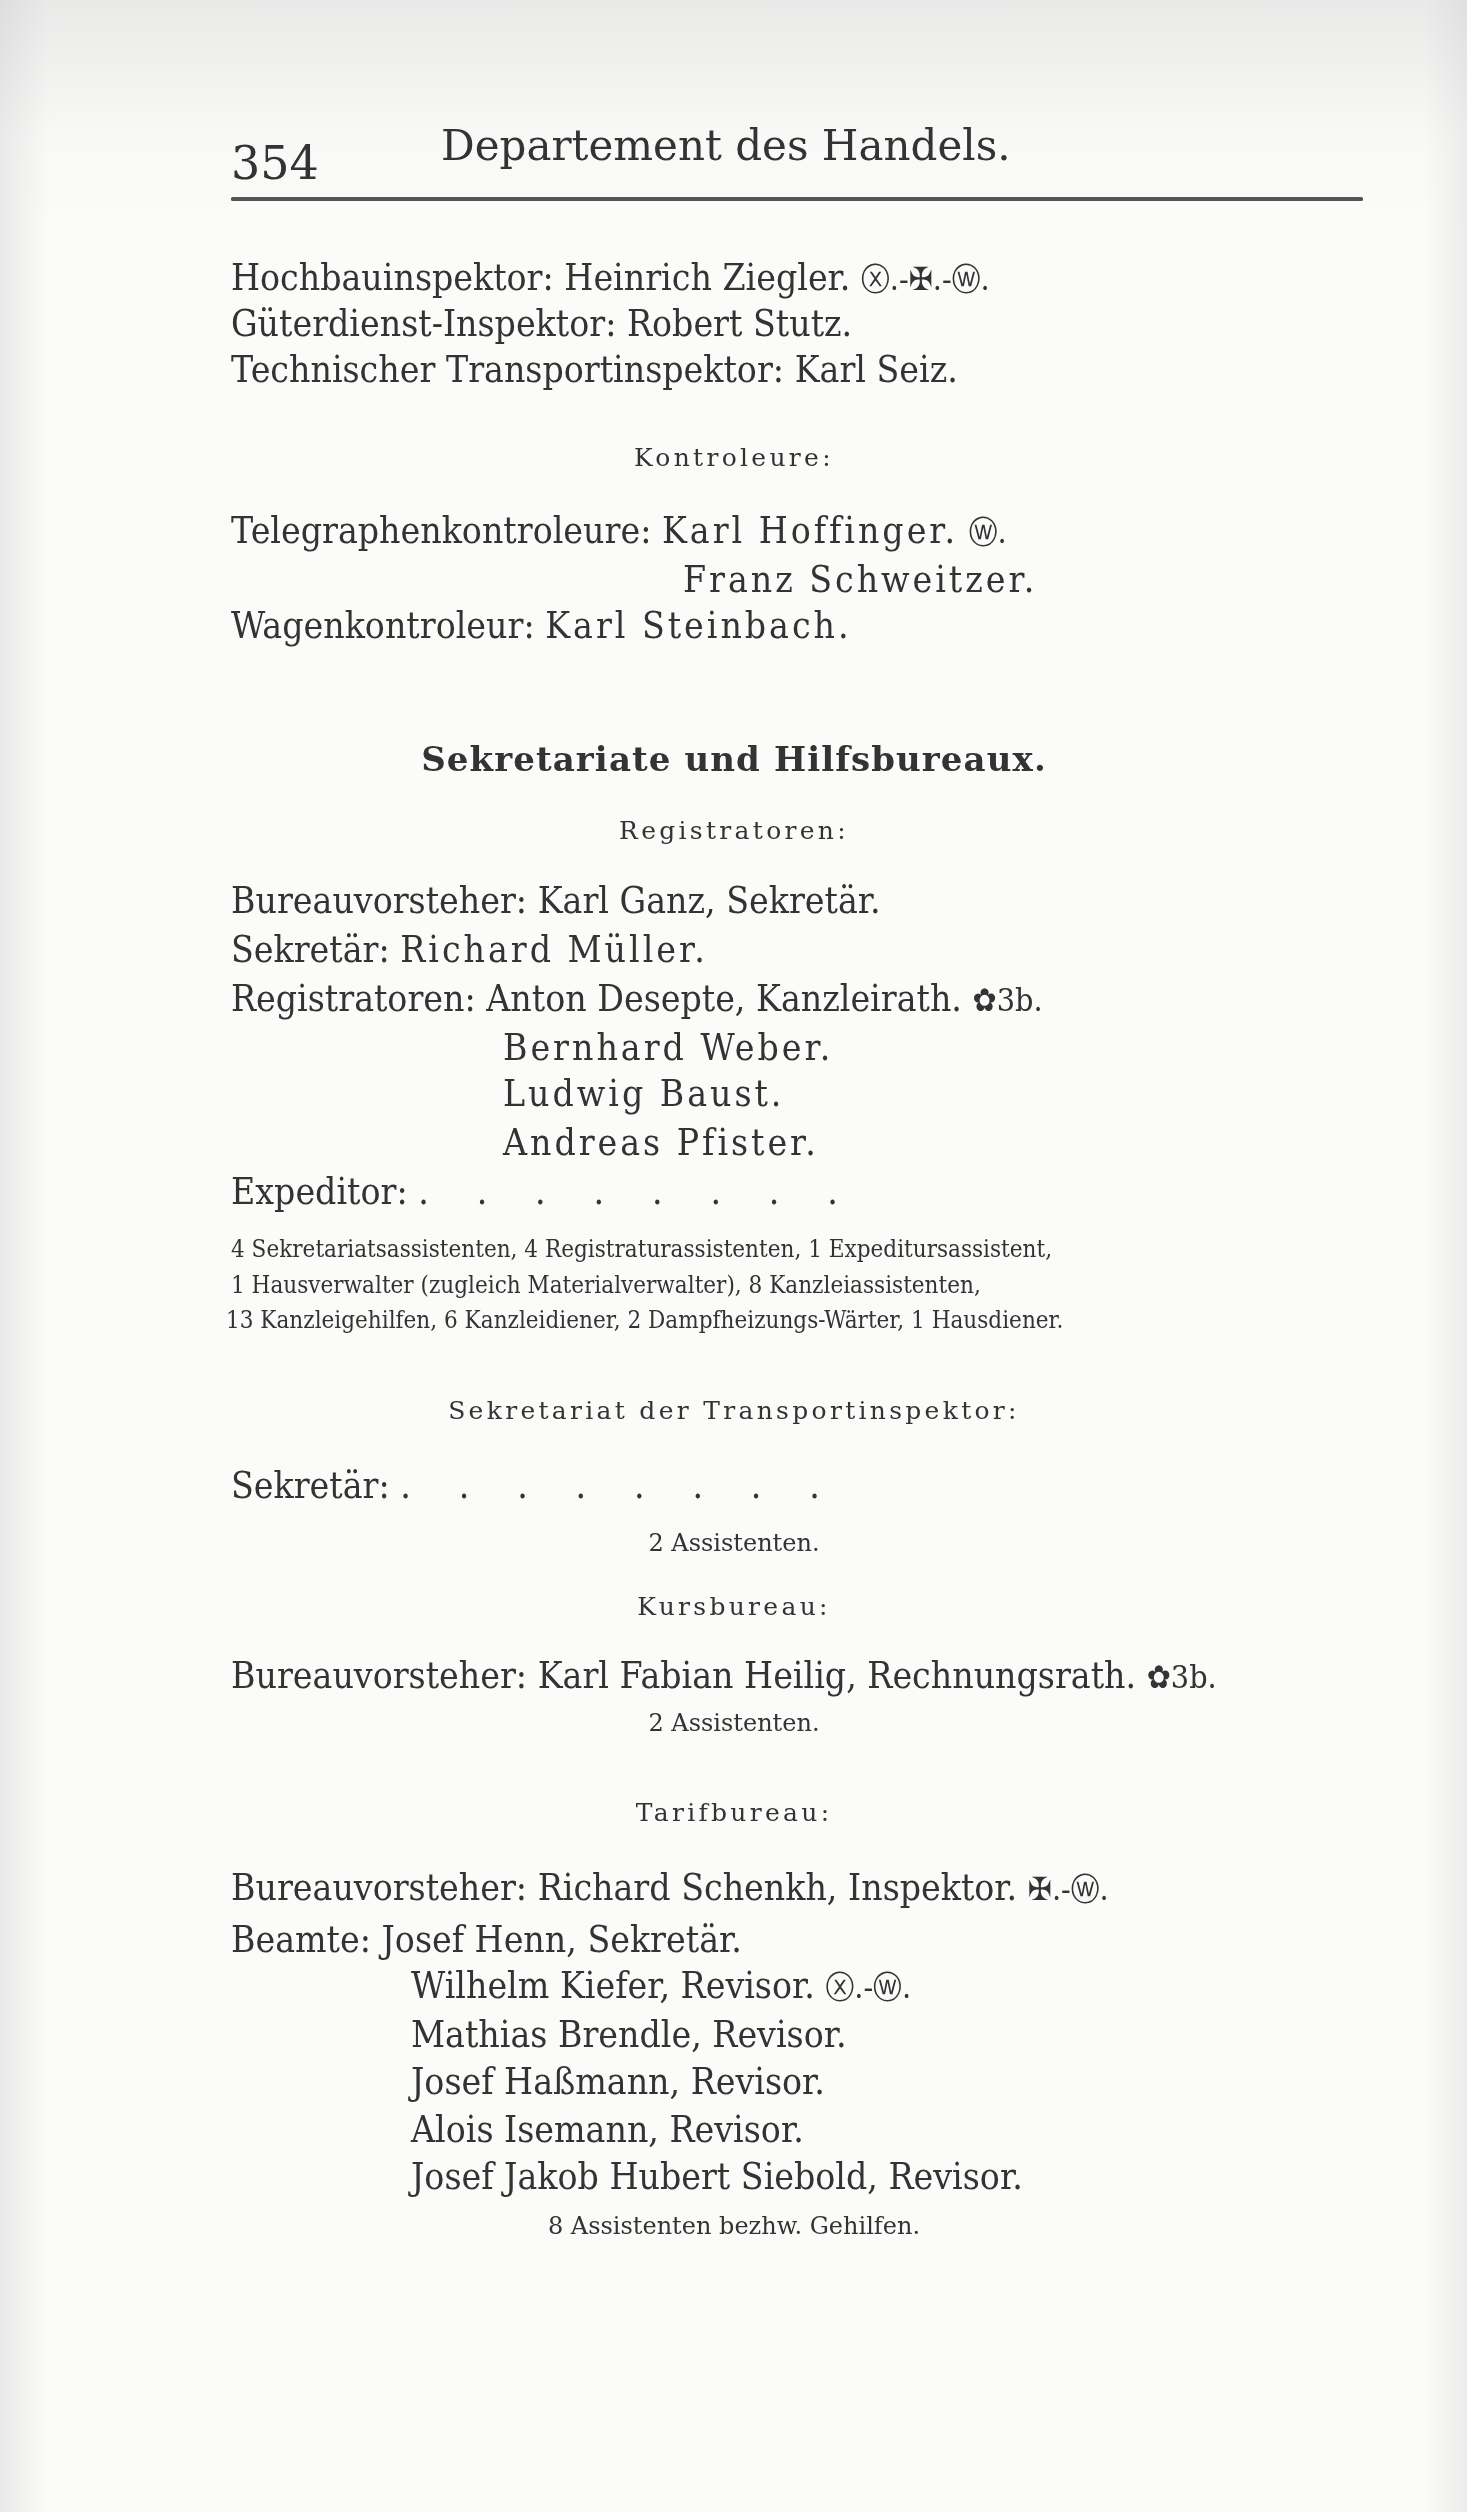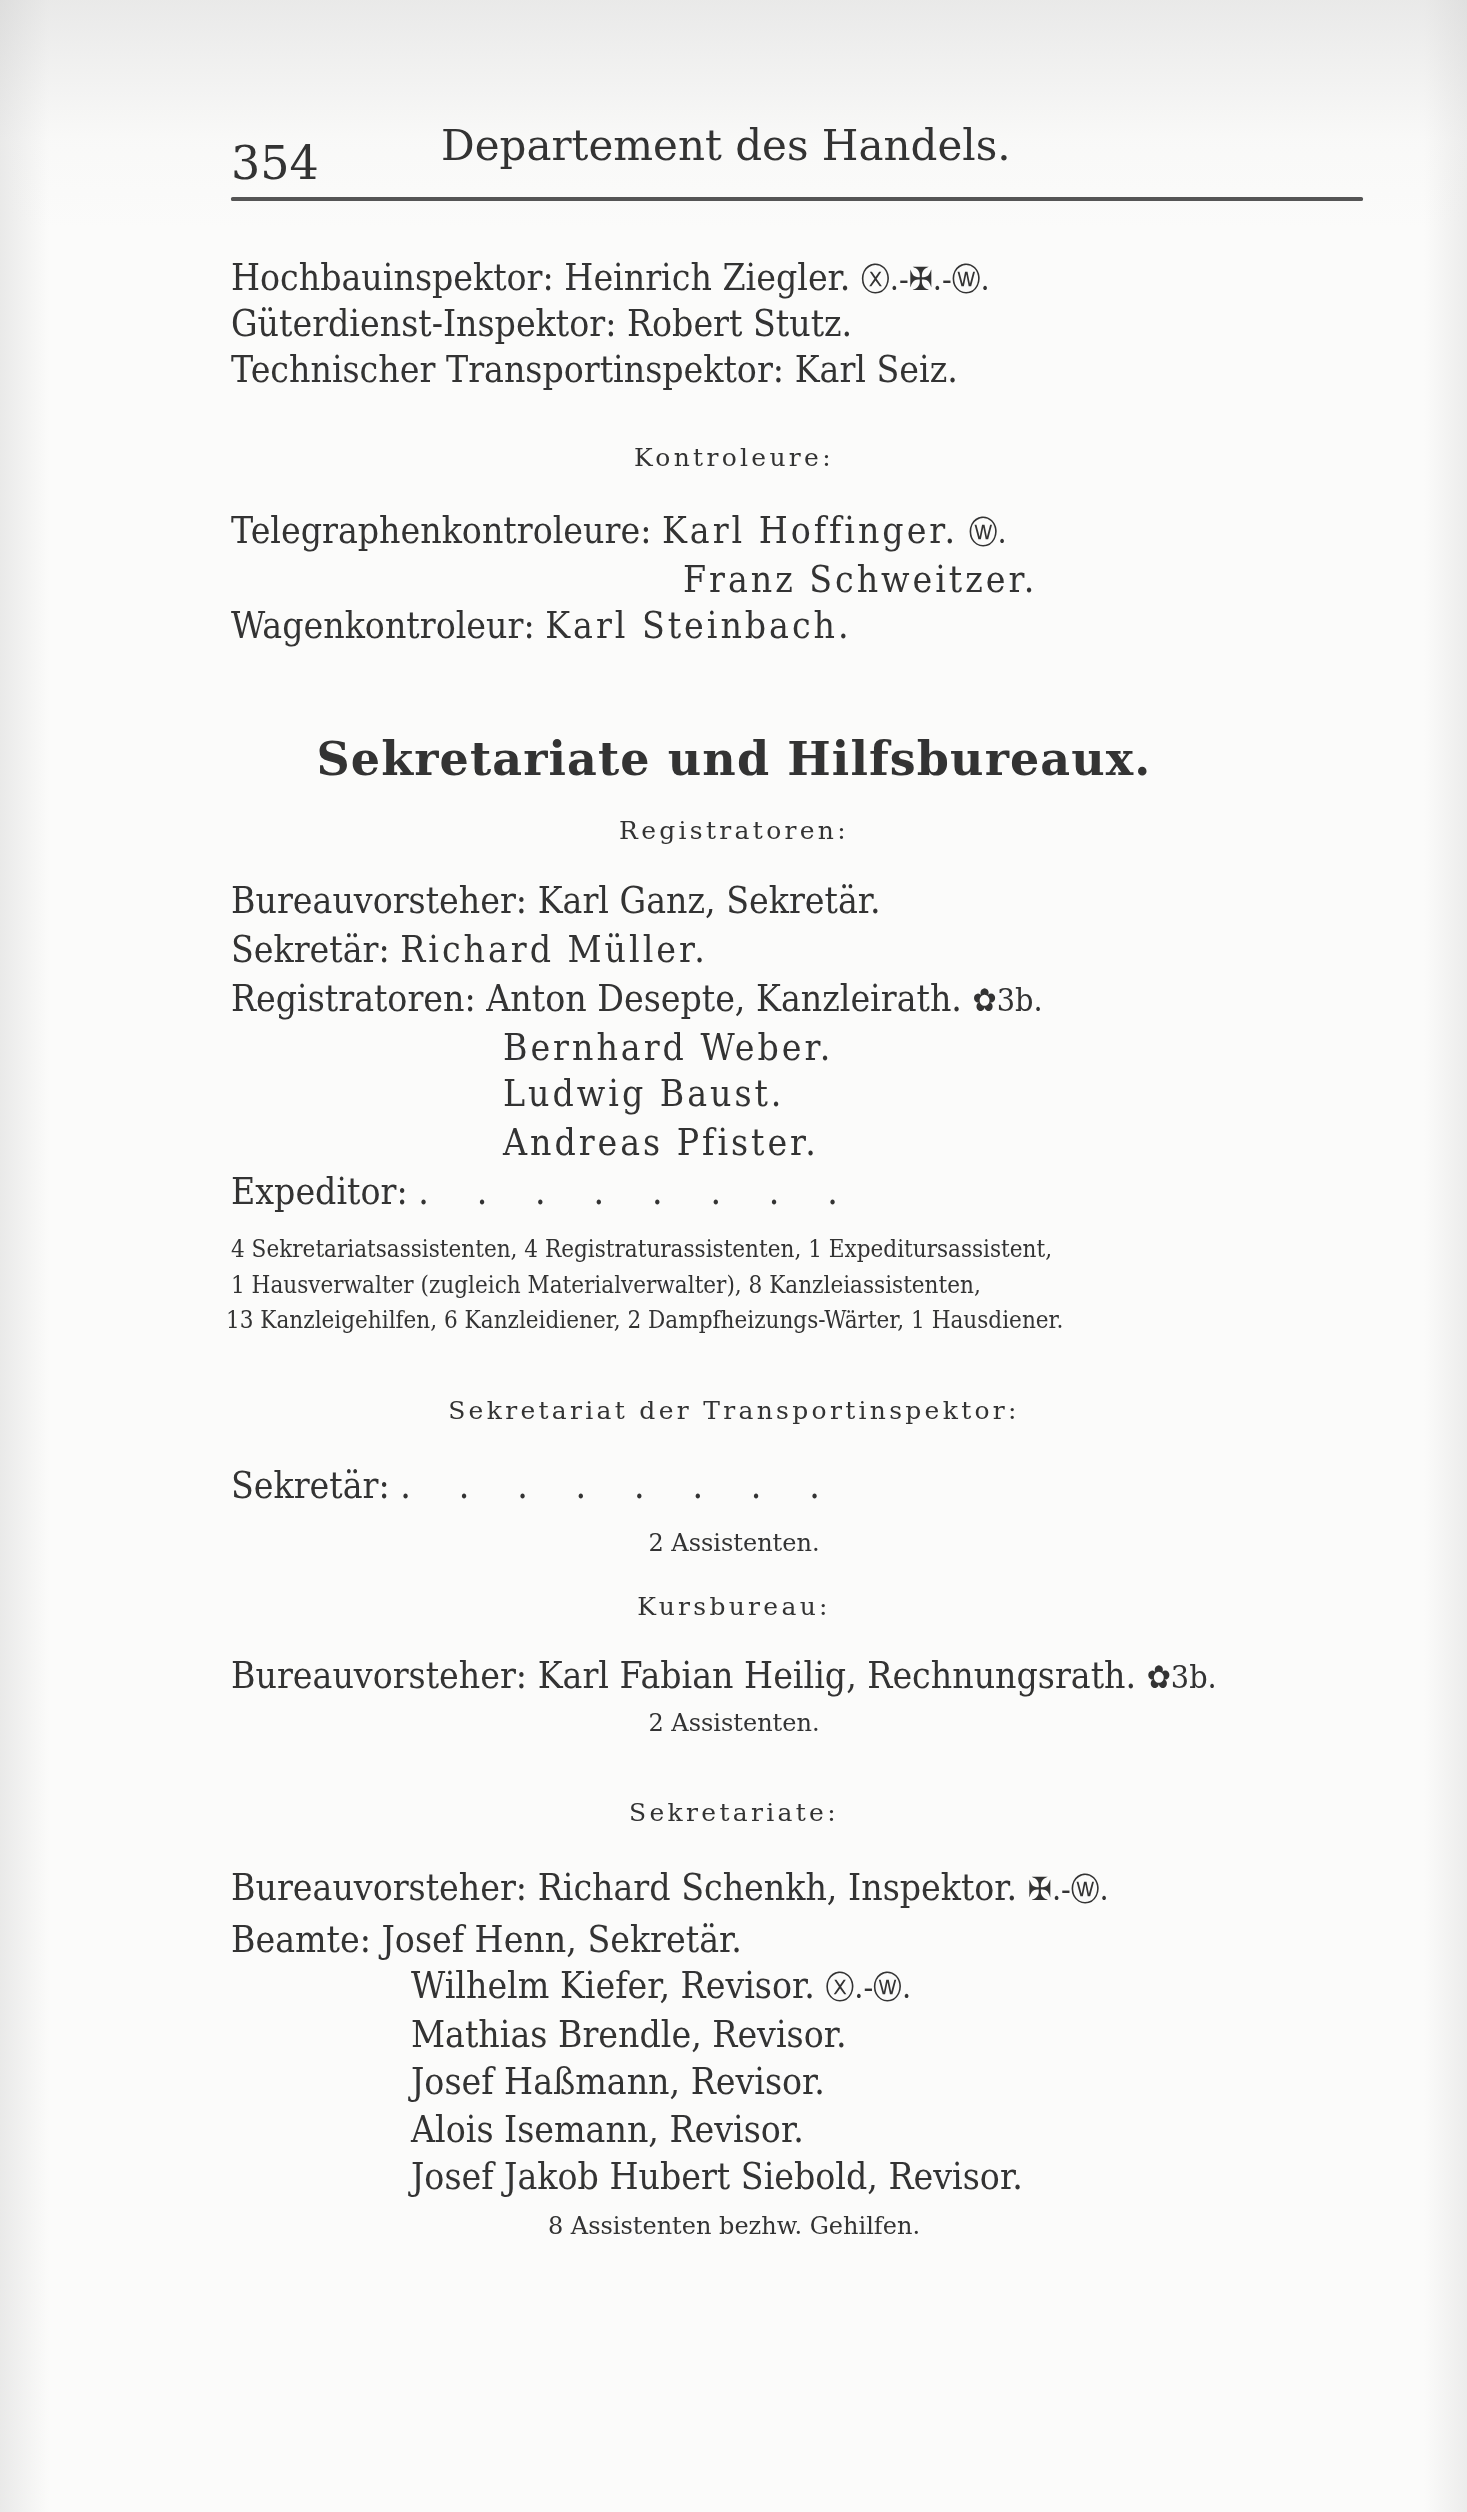--- a/index.html
+++ b/index.html
@@ -23,21 +23,21 @@
     position: absolute;
     white-space: nowrap;
     font-size: 37px;
     line-height: 44px;
     transform-origin: left top;
     transform: scaleX(0.9);
   }
   .center { left: 0; width: 1468px; text-align: center; transform: none; }
   .small { font-size: 25px; line-height: 30.5px; letter-spacing: 2.2px; }
   .note { font-size: 24px; line-height: 29px; }
-  .heading { font-size: 46px; font-weight: bold; letter-spacing: 1.1px; }
+  .heading { font-size: 34px; font-weight: bold; letter-spacing: 1.1px; }
   .spaced { letter-spacing: 3.3px; }
   .header-num { position: absolute; left: 231px; top: 139px; font-size: 46px; line-height: 49px; }
   .header-title { position: absolute; left: 441px; top: 120px; font-size: 42px; line-height: 52px; }
   .rule {
     position: absolute; left: 231px; top: 197px; width: 1132px; height: 3.8px;
     background: #555; border-radius: 1.6px;
   }
   .deco { font-size: 32px; }
   .dots { letter-spacing: 20.7px; }
 </style>
@@ -119,21 +119,21 @@
 <div class="line center note" style="top:1529px;">2 Assistenten.</div>
 
 <div class="line center small spaced" style="top:1592px;">Kursbureau:</div>
 <div class="line" style="left:231px; top:1654px;">
   <span>Bureauvorsteher:</span>
   <span>Karl Fabian Heilig, Rechnungsrath.</span>
   <span class="deco">✿3b.</span>
 </div>
 <div class="line center note" style="top:1709px;">2 Assistenten.</div>
 
-<div class="line center small spaced" style="top:1798px;">Sekretariate:</div>
+<div class="line center small spaced" style="top:1798px;">Tarifbureau:</div>
 <div class="line" style="left:231px; top:1866px;">
   <span>Bureauvorsteher:</span>
   <span>Richard Schenkh, Inspektor.</span>
   <span class="deco">✠.-ⓦ.</span>
 </div>
 <div class="line" style="left:231px; top:1918px;">
   <span>Beamte:</span>
   <span>Josef Henn, Sekretär.</span>
 </div>
 <div class="line" style="left:411px; top:1964px;">

